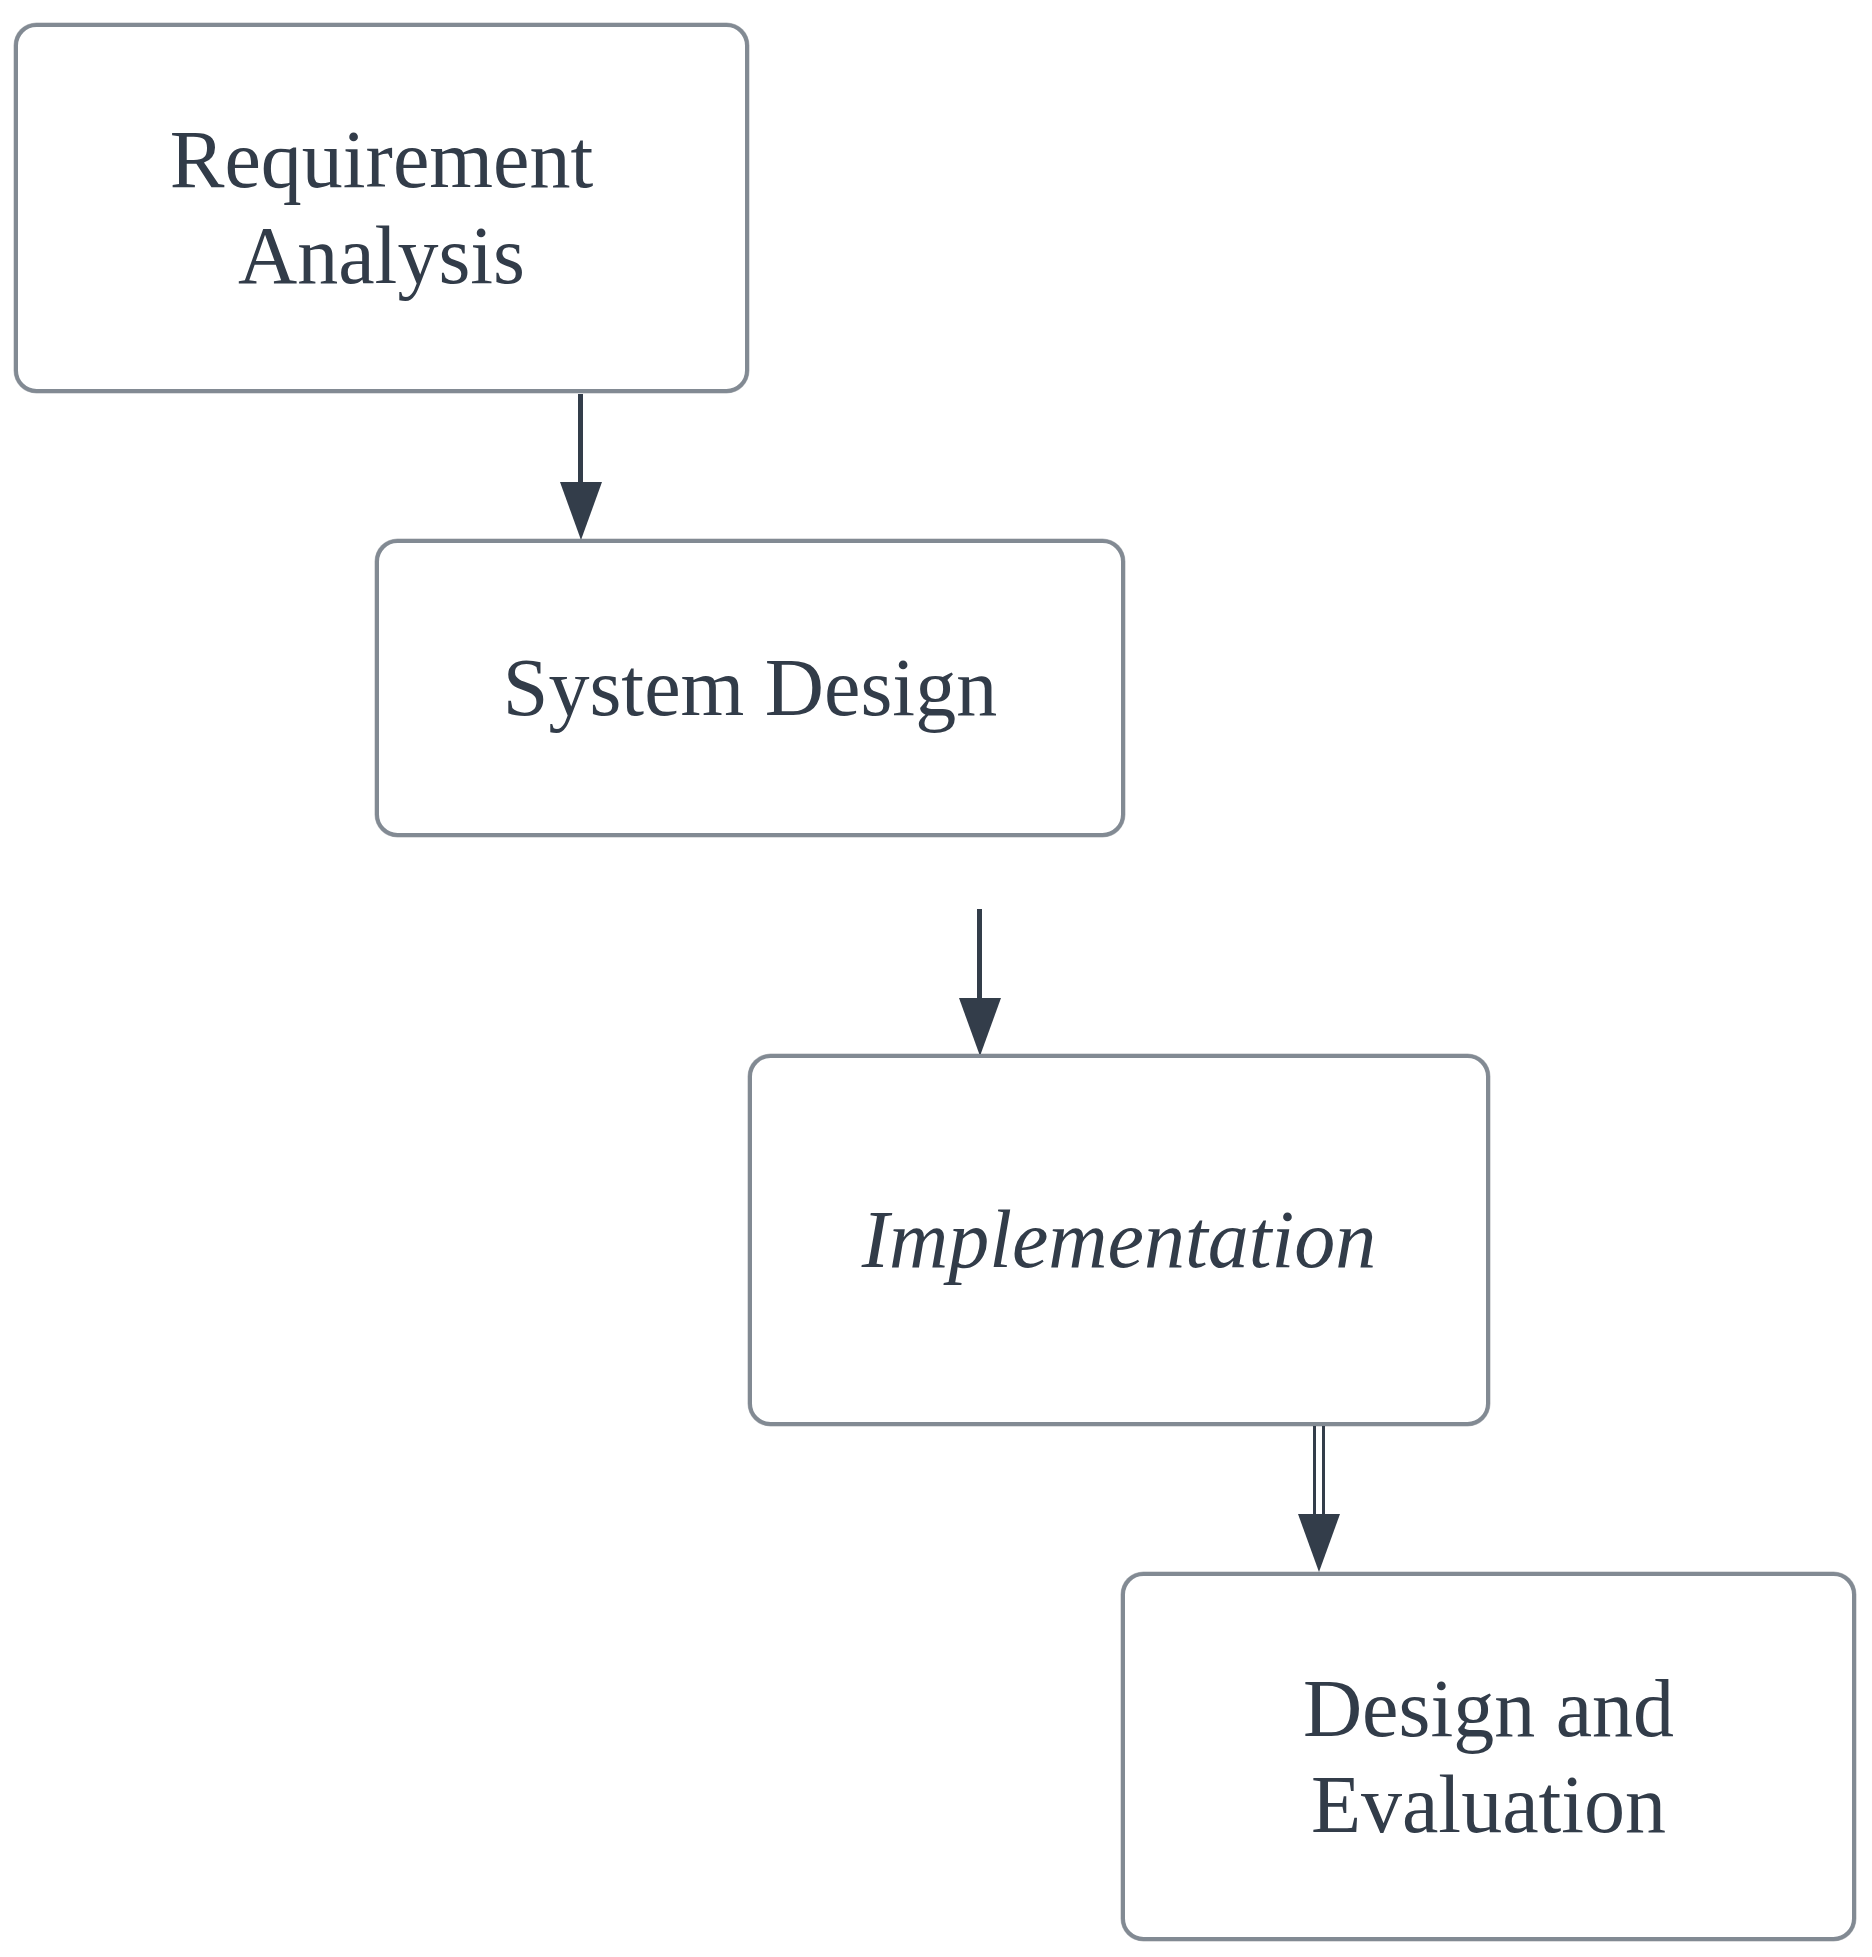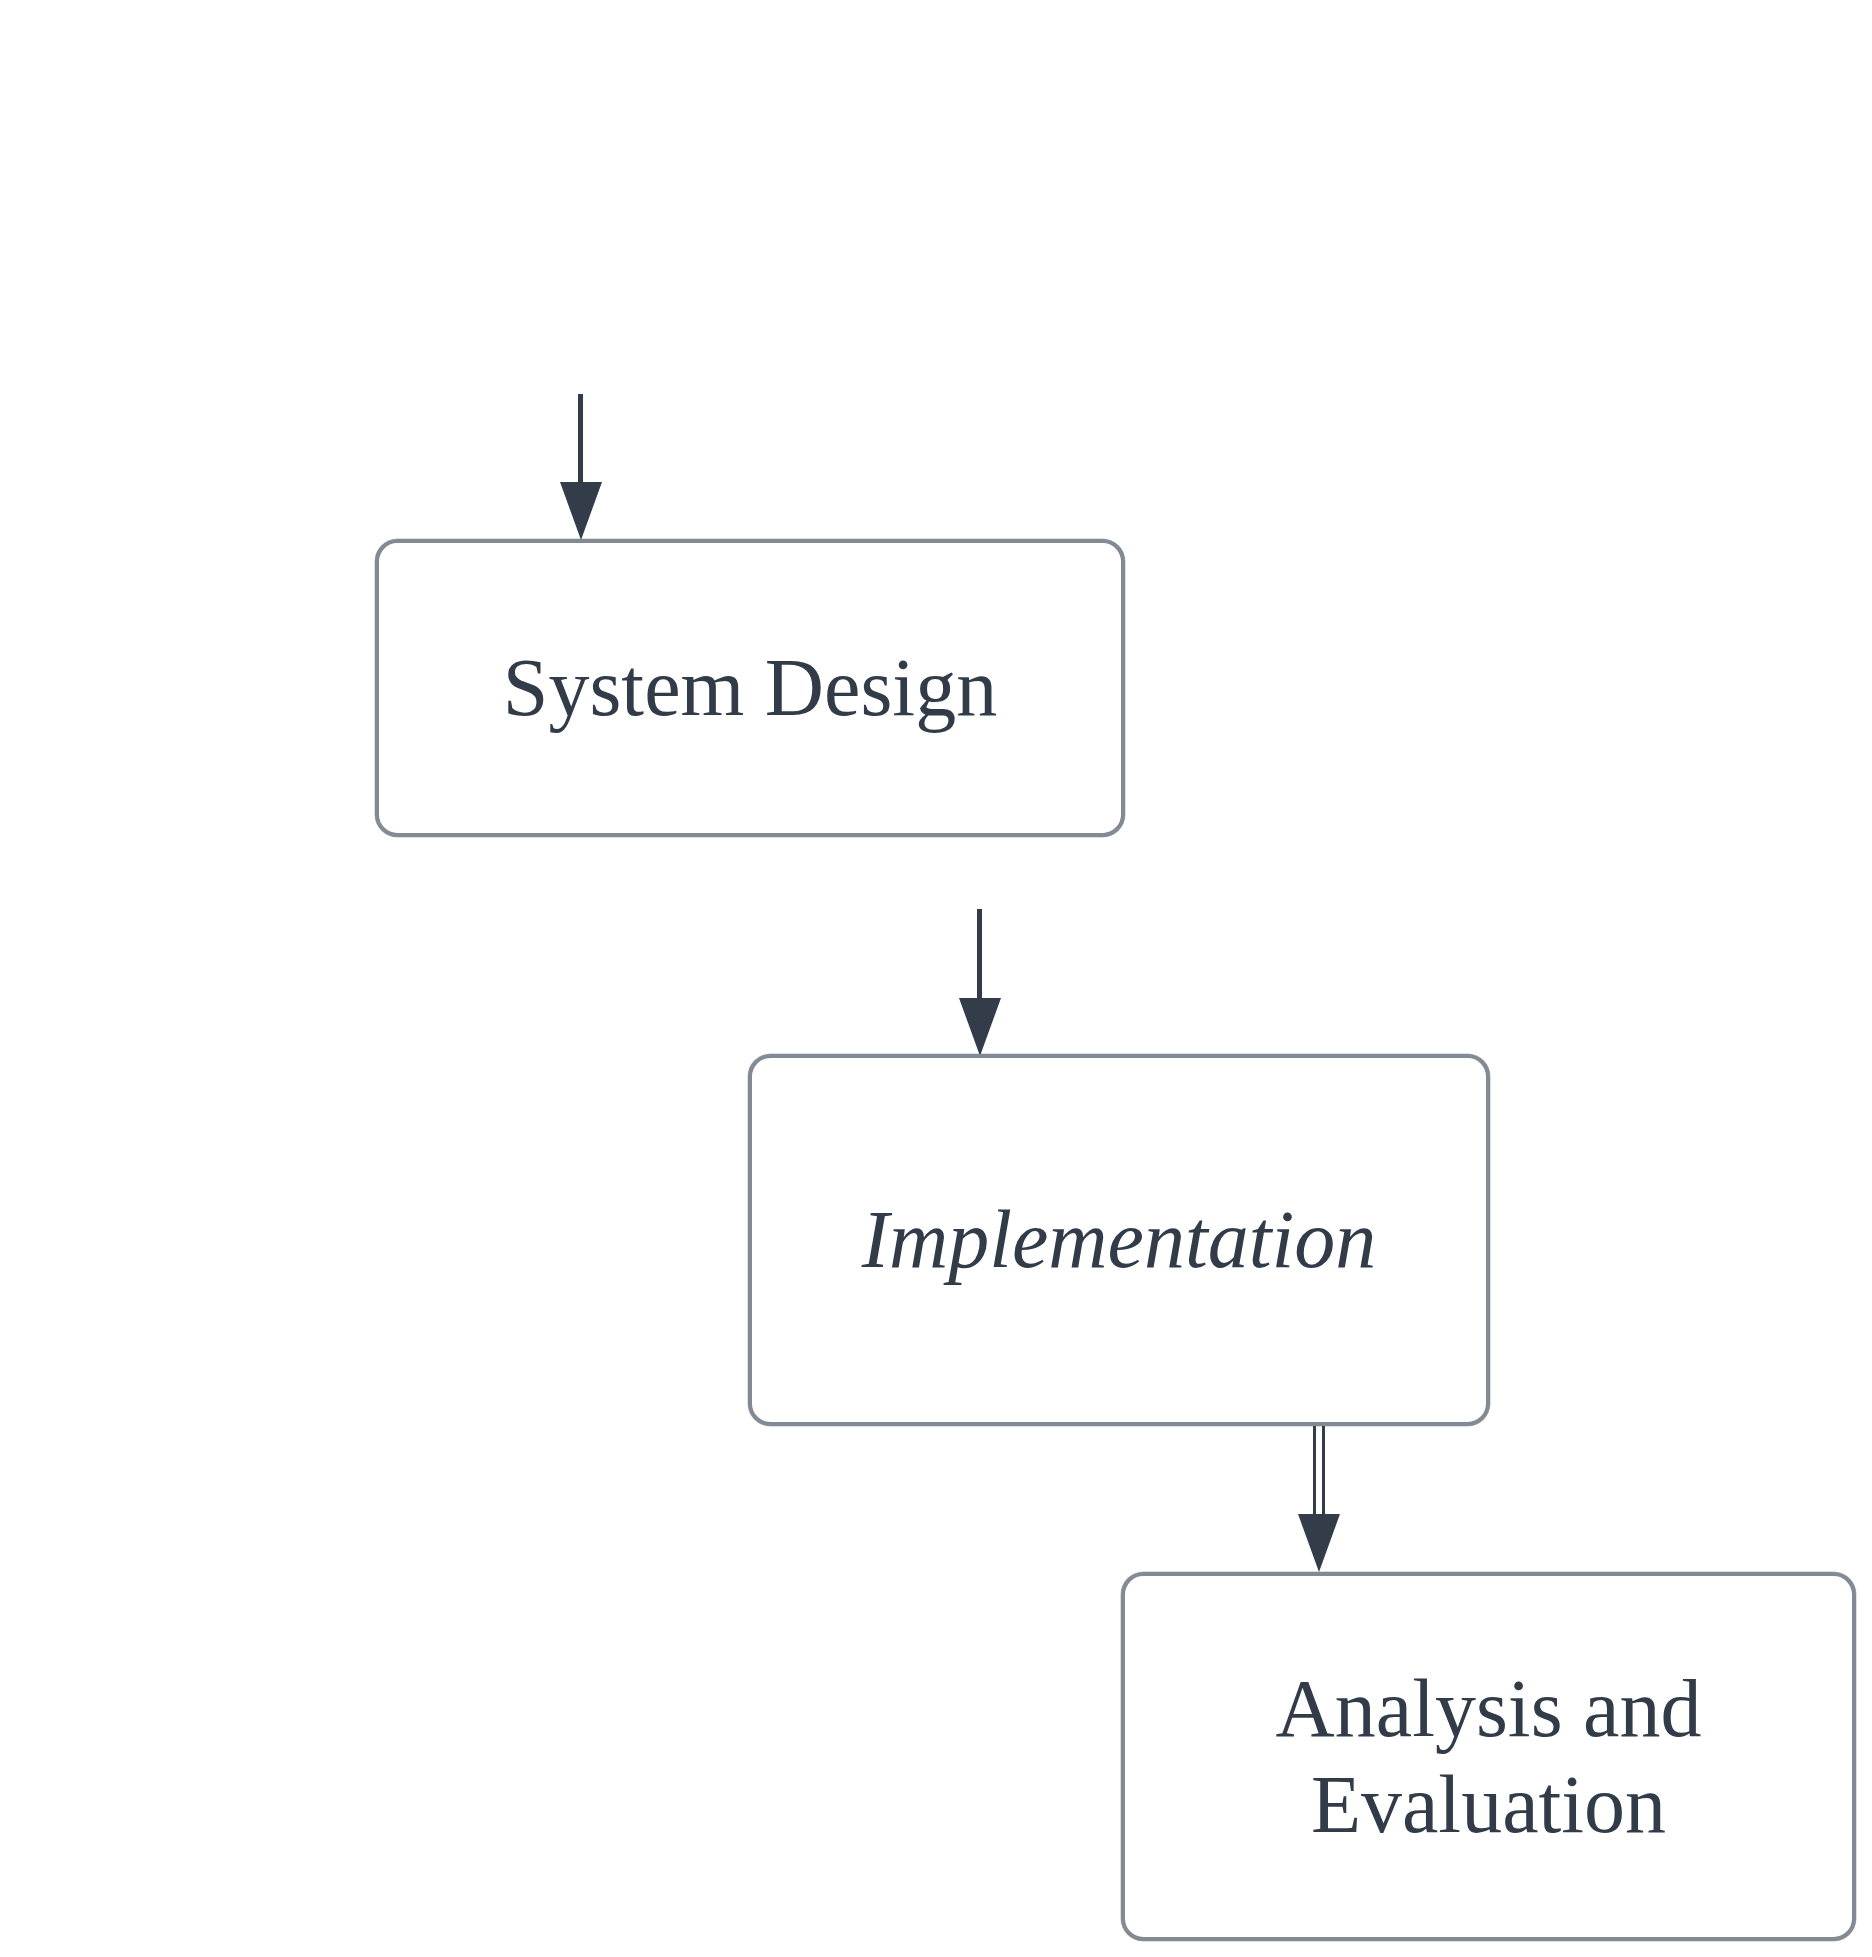--- a/index.html
+++ b/index.html
@@ -70,20 +70,23 @@
     border-left: 21.5px solid transparent;
     border-right: 21.5px solid transparent;
     border-top: 58px solid var(--arrow);
   }
 </style>
 </head>
 <body>
 
 <div class="canvas">
 
+  <div class="node" id="node1">
+    <span>Requirement Analysis</span>
+  </div>
 
   <div class="connector" id="edge1">
     <div class="stem"></div>
     <div class="arrowhead"></div>
   </div>
 
   <div class="node" id="node2">
     <span>System Design</span>
   </div>
 
@@ -95,17 +98,17 @@
   <div class="node" id="node3">
     <span>Implementation</span>
   </div>
 
   <div class="connector" id="edge3">
     <div class="stem double"></div>
     <div class="arrowhead"></div>
   </div>
 
   <div class="node" id="node4">
-    <span>Analysis and Evaluation</span>
+    <span>Design and Evaluation</span>
   </div>
 
 </div>
 
 
 </body></html>

